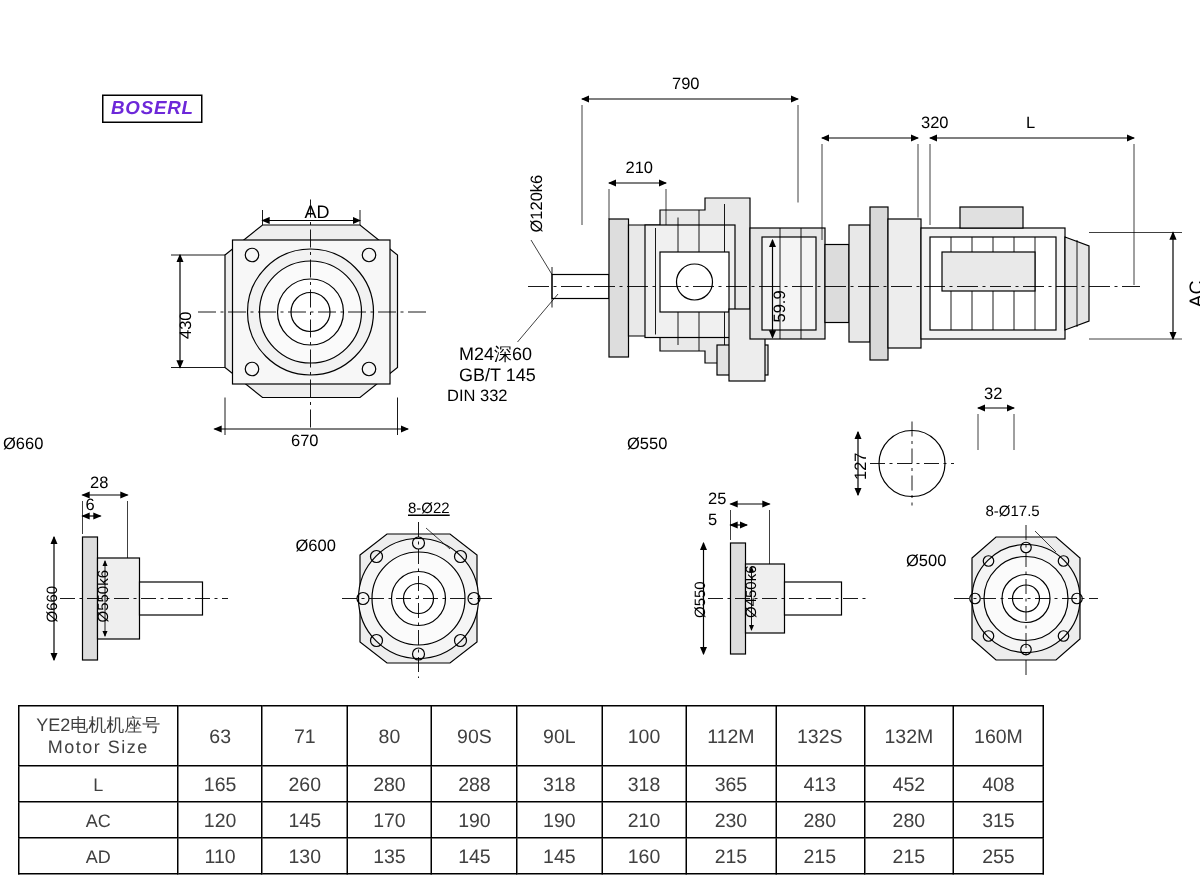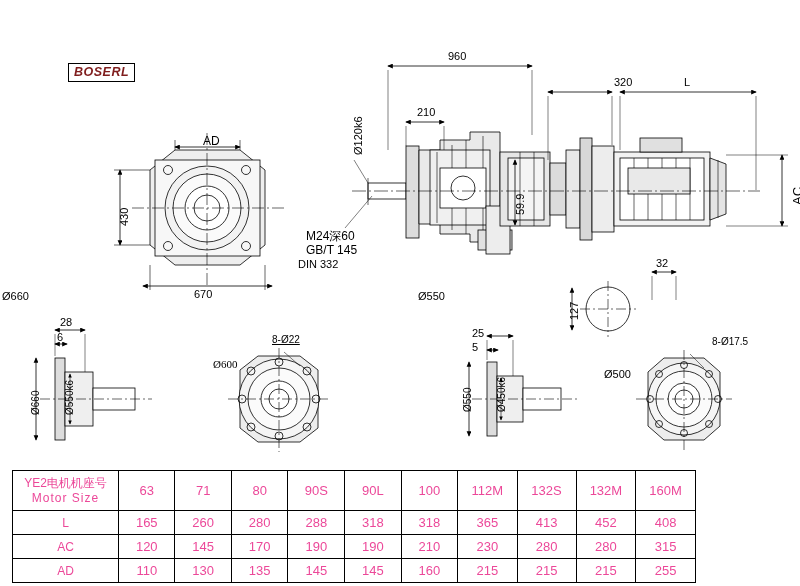--- a/index.html
+++ b/index.html
@@ -25,21 +25,21 @@
     white-space: nowrap;
   }
   #logo {
     position: absolute;
     left: 68px; top: 63px;
     border: 1.5px solid #000;
     padding: 1px 5px 2px 5px;
     font-size: 12.5px;
     font-weight: bold;
     font-style: italic;
-    color: #7f1d1d;
+    color: #6d28d9;
     background: #fff;
     letter-spacing: 0.5px;
   }
   svg#drawing {
     position: absolute;
     left: 0; top: 0;
     width: 800px; height: 586px;
   }
   .lbl {
     position: absolute;
@@ -52,21 +52,21 @@
     transform-origin: 0 0;
     transform: rotate(-90deg);
   }
   
   #spec-table {
     position: absolute;
     left: 12px; top: 470px;
     width: 684px;
     border-collapse: collapse;
     font-size: 12px;
-    color: #ec4899;
+    color: #404040;
   }
   #spec-table td, #spec-table th {
     border: 1px solid #000;
     text-align: center;
     height: 24px;
     padding: 0;
     font-weight: normal;
     font-family: "Liberation Sans", sans-serif;
   }
   #spec-table td.rowhead, #spec-table th.rowhead {
@@ -282,21 +282,21 @@
         <circle cx="650" cy="399" r="3.5"></circle>
         <circle cx="718" cy="399" r="3.5"></circle>
         <line x1="636" y1="399" x2="732" y2="399" stroke-dasharray="10,3,2,3" stroke-width="0.6"></line>
         <line x1="684" y1="350" x2="684" y2="450" stroke-dasharray="10,3,2,3" stroke-width="0.6"></line>
         <line x1="704" y1="368" x2="690" y2="354" stroke-width="0.5"></line>
       </g>
 
     </g>
   </svg>
 
-  <div class="lbl" style="left:448px; top:50px;">960</div>
+  <div class="lbl" style="left:448px; top:50px;">790</div>
   <div class="lbl" style="left:566px; top:76px;margin-left:48px;">320</div>
   <div class="lbl" style="left:684px; top:76px;">L</div>
   <div class="lbl" style="left:417px; top:106px;">210</div>
   <div class="lbl vert" style="left:352px; top:155px;">Ø120k6</div>
   <div class="lbl vert" style="left:514px; top:215px;">59.9</div>
   <div class="lbl vert" style="left:790px; top:205px; font-size:13px;">AC</div>
 
   <div class="lbl" style="left:203px; top:134px; font-size:12px;">AD</div>
   <div class="lbl vert" style="left:118px; top:226px;">430</div>
   <div class="lbl" style="left:194px; top:288px;">670</div>
@@ -308,29 +308,29 @@
   <div class="lbl" style="left:2px; top:290px;">Ø660</div>
   <div class="lbl" style="left:418px; top:290px;">Ø550</div>
 
   <div class="lbl" style="left:656px; top:257px;">32</div>
   <div class="lbl vert" style="left:568px; top:320px;">127</div>
 
   <div class="lbl" style="left:60px; top:316px;">28</div>
   <div class="lbl" style="left:57px; top:331px;">6</div>
   <div class="lbl vert" style="left:30px; top:415px; font-size:10px;">Ø660</div>
   <div class="lbl vert" style="left:64px; top:415px; font-size:10px;">Ø550k6</div>
-  <div class="lbl" style="left:213px; top:358px;font-family:Liberation Serif, serif;">Ø600</div>
+  <div class="lbl" style="left:197px; top:358px;">Ø600</div>
   <div class="lbl" style="left:272px; top:334px; font-size:10px;text-decoration:underline;">8-Ø22</div>
 
   <div class="lbl" style="left:472px; top:327px;">25</div>
   <div class="lbl" style="left:472px; top:341px;">5</div>
   <div class="lbl vert" style="left:462px; top:412px; font-size:10px;">Ø550</div>
   <div class="lbl vert" style="left:496px; top:412px; font-size:10px;">Ø450k6</div>
   <div class="lbl" style="left:604px; top:368px;text-align:center;">Ø500</div>
-  <div class="lbl" style="left:712px; top:336px; font-size:10px;">8-Ø17.5</div>
+  <div class="lbl" style="left:657px; top:336px; font-size:10px;">8-Ø17.5</div>
 
   <table id="spec-table">
     <tbody>
       <tr>
         <th class="rowhead">
           <span class="hdr-line1">YE2电机机座号</span>
           <span class="hdr-line2">Motor Size</span>
         </th>
         <th class="colhead">63</th>
         <th class="colhead">71</th>

